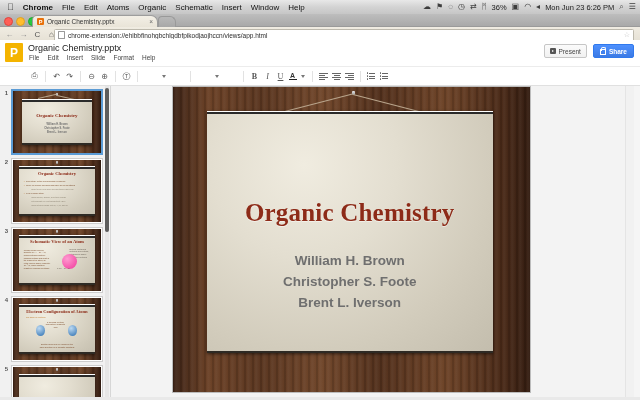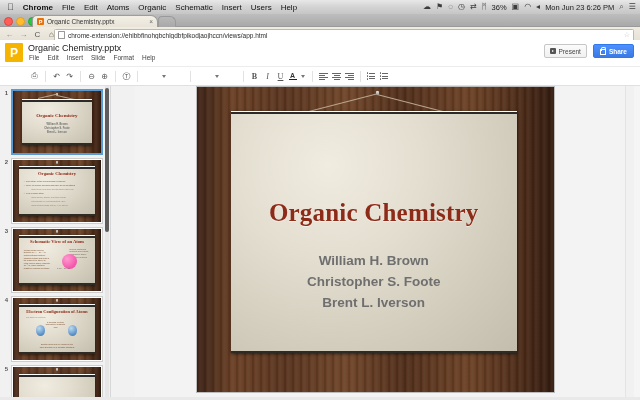--- a/index.html
+++ b/index.html
@@ -138,21 +138,21 @@
   .tb-colorA .bar{width:8px;height:1.5px;background:#222;}
   .align-ic{display:flex;flex-direction:column;gap:1px;width:9px;}
   .align-ic i{display:block;height:1px;background:#666;}
   .list-ic{display:flex;align-items:center;gap:1px;width:10px;}
   .list-ic .dots{display:flex;flex-direction:column;gap:1.5px;}
   .list-ic .dots i{display:block;width:1.5px;height:1.5px;background:#666;border-radius:50%;}
   .list-ic .lines{display:flex;flex-direction:column;gap:1.5px;}
   .list-ic .lines i{display:block;width:6px;height:1px;background:#666;}
 
   
-  .editor{position:relative;width:640px;height:315px;background:#f1f1f1;display:flex;gap:24px;}
+  .editor{position:relative;width:640px;height:315px;background:#f1f1f1;display:flex;}
 
   
   .filmstrip{
     position:relative;width:110px;height:315px;background:#f1f1f1;
     border-right:1px solid #d6d6d6;overflow:hidden;
   }
   .thumbrow{position:relative;display:flex;align-items:flex-start;padding-left:2px;margin-top:3px;}
   .thumbnum{width:9px;font-size:6px;color:#555;text-align:center;padding-top:1px;font-weight:bold;}
   .thumbbox{position:relative;width:88px;height:62px;border:1px solid #cdcdcd;background:#fff;padding:1px;}
   .thumbbox.sel{border:2px solid #5b9bd5;padding:0px;}
@@ -231,21 +231,21 @@
 
   <div class="macbar">
     <span class="apple"></span>
     <span class="mitem bold">Chrome</span>
     <span class="mitem">File</span>
     <span class="mitem">Edit</span>
     <span class="mitem">Atoms</span>
     <span class="mitem">Organic</span>
     <span class="mitem">Schematic</span>
     <span class="mitem">Insert</span>
-    <span class="mitem">Users</span>
+    <span class="mitem">Window</span>
     <span class="mitem">Help</span>
 
     <div class="right">
       <span class="ic">☁</span>
       <span class="ic">⚑</span>
       <span class="ic">◌</span>
       <span class="ic">◷</span>
       <span class="ic">⇄</span>
       <span class="ic">ᛗ</span>
       <span>36%</span>

